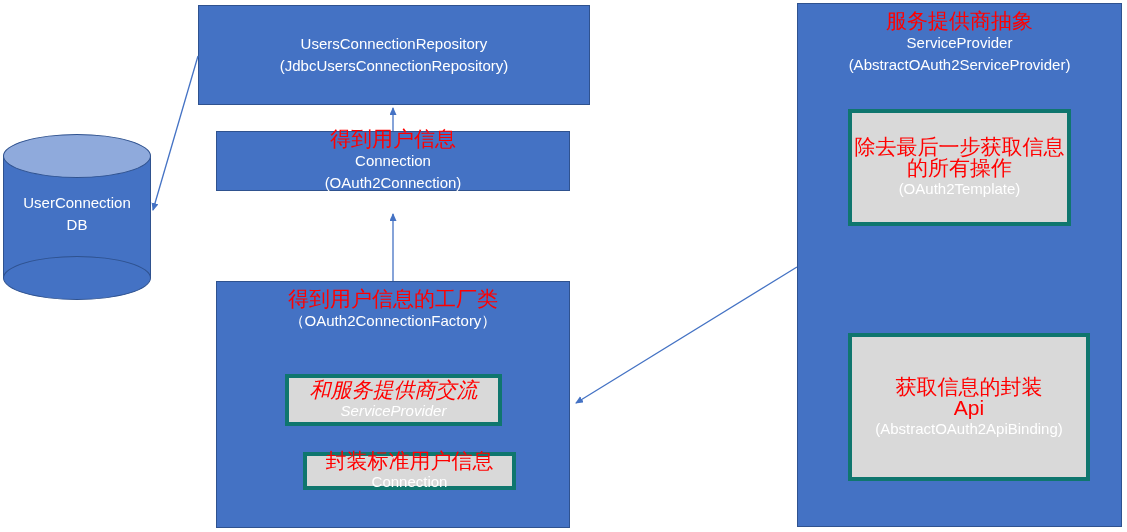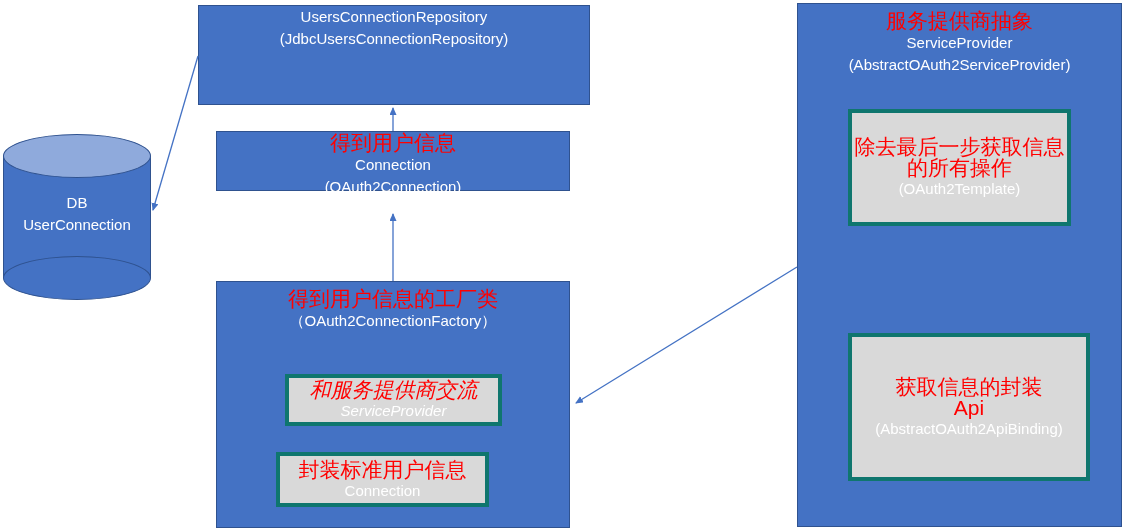--- a/index.html
+++ b/index.html
@@ -12,21 +12,21 @@
     overflow: hidden;
   }
   .bluebox {
     position: absolute;
     background: #4472C4;
     border: 1px solid #2F528F;
     box-sizing: border-box;
     color: #ffffff;
     text-align: center;
   }
-  .flexcenter { display: flex; flex-direction: column; align-items: center; }
+  .flexcenter { display: flex; flex-direction: column; justify-content: center; align-items: center; }
   .line { line-height: 22px; font-size: 15px; white-space: nowrap; }
   .red { color: #FF0000; font-size: 21px; }
   .white { color: #ffffff; }
   .graybox {
     position: absolute;
     background: #D9D9D9;
     border: 4px solid #0f766e;
     box-sizing: border-box;
     display: flex;
     flex-direction: column;
@@ -62,22 +62,22 @@
 </head>
 <body>
 
 <div class="stage">
 
   <div class="cylinder">
     <div class="cyl-body"></div>
     <div class="cyl-bottom"></div>
     <div class="cyl-top"></div>
     <div class="cyl-label">
+      <div class="line white">UserConnection</div>
       <div class="line white">DB</div>
-      <div class="line white">UserConnection</div>
     </div>
   </div>
 
   <div class="bluebox flexcenter" style="left:198px; top:5px; width:392px; height:100px;">
     <div class="line white">UsersConnectionRepository</div>
     <div class="line white">(JdbcUsersConnectionRepository)</div>
   </div>
 
   <div class="bluebox flexcenter" style="left:216px; top:131px; width:354px; height:60px;">
     <div class="line red">得到用户信息</div>
@@ -88,21 +88,21 @@
   <div class="bluebox flexcenter header-pad" style="left:216px; top:281px; width:354px; height:247px;">
     <div class="line red">得到用户信息的工厂类</div>
     <div class="line white">（OAuth2ConnectionFactory）</div>
   </div>
 
   <div class="graybox" style="left:285px; top:374px; width:217px; height:52px;font-style:italic;">
     <div class="line red">和服务提供商交流</div>
     <div class="line white">ServiceProvider</div>
   </div>
 
-  <div class="graybox" style="left:276px; top:452px; width:213px; height:55px;">
+  <div class="graybox" style="left:303px; top:452px; width:213px; height:38px;">
     <div class="line red">封装标准用户信息</div>
     <div class="line white">Connection</div>
   </div>
 
   <div class="bluebox flexcenter header-pad" style="left:797px; top:3px; width:325px; height:524px;">
     <div class="line red">服务提供商抽象</div>
     <div class="line white">ServiceProvider</div>
     <div class="line white">(AbstractOAuth2ServiceProvider)</div>
   </div>
 

